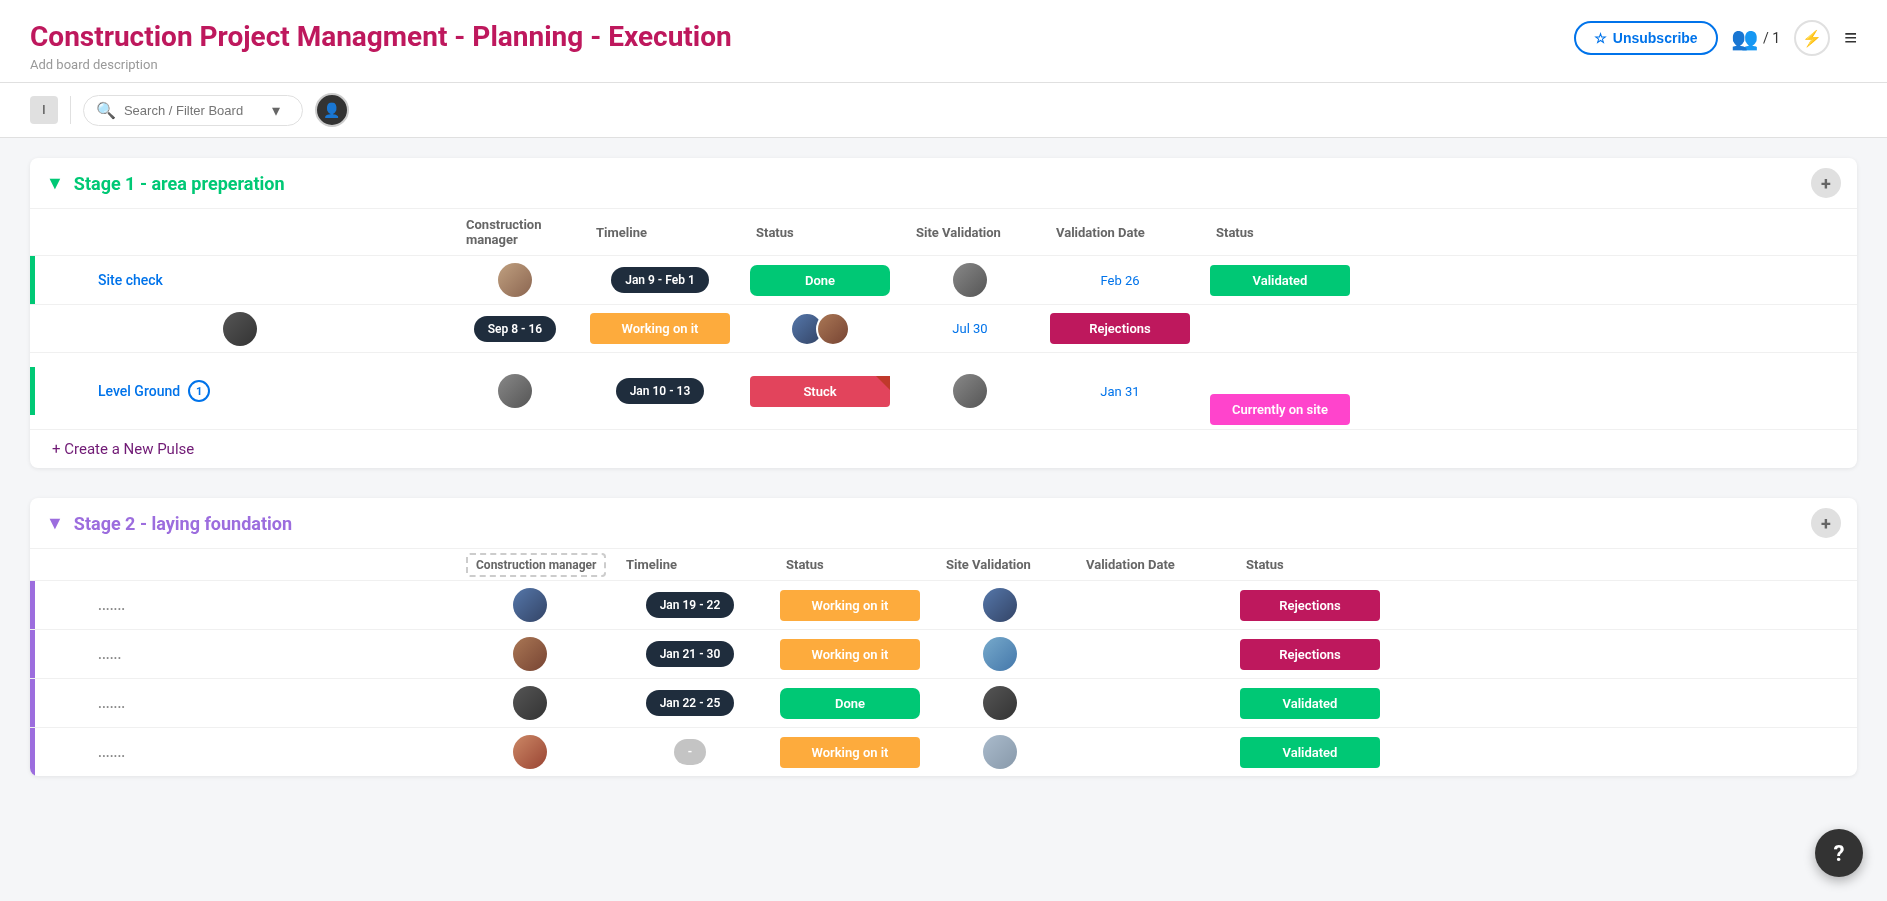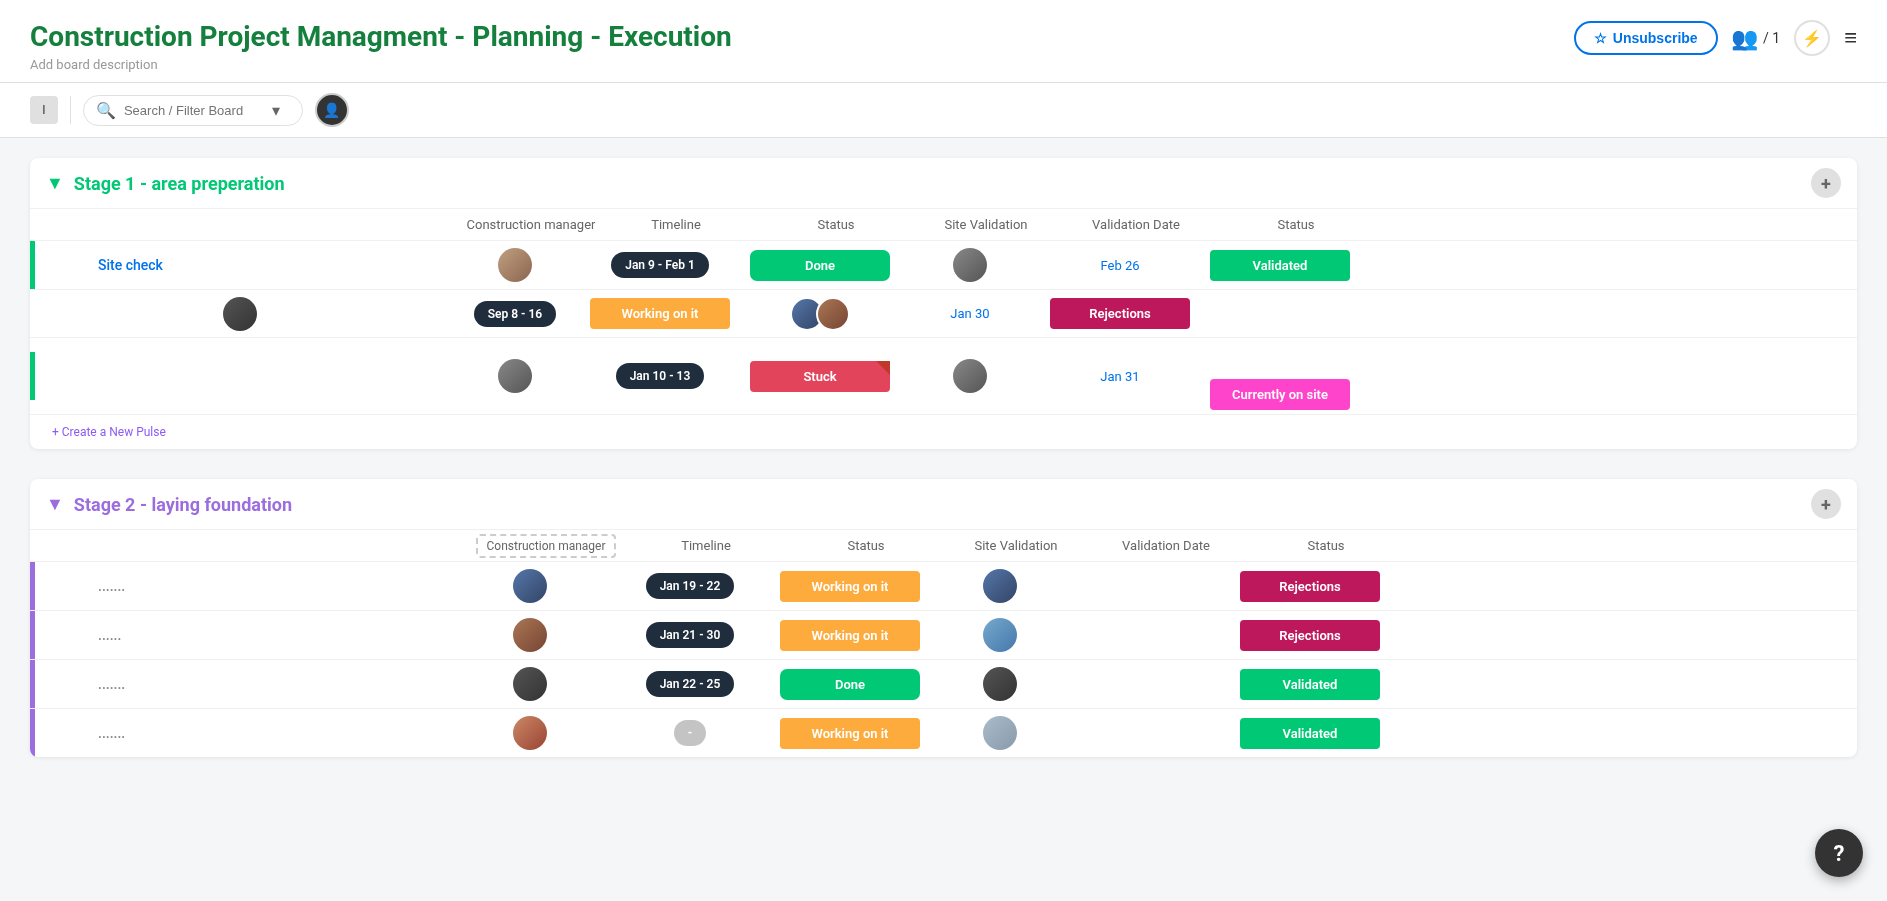--- a/index.html
+++ b/index.html
@@ -1,19 +1,19 @@
 <!DOCTYPE html>
 <html><head>
   <meta charset="utf-8">
   <style>
     * { box-sizing: border-box; margin: 0; padding: 0; }
     body { font-family: -apple-system, BlinkMacSystemFont, 'Segoe UI', Roboto, sans-serif; background: #f5f6f8; color: #333; min-height: 901px; overflow-x: hidden; }
 
     .page-header { background: #fff; padding: 20px 30px 10px; border-bottom: 1px solid #e0e0e0; }
-    .page-title { font-size: 28px; font-weight: 700; color: #15803d; margin-bottom: 4px; }
+    .page-title { font-size: 28px; font-weight: 700; color: #be185d; margin-bottom: 4px; }
     .page-subtitle { font-size: 13px; color: #999; }
     .header-actions { display: flex; align-items: center; gap: 14px; }
     .unsubscribe-btn { border: 2px solid #0073ea; border-radius: 30px; padding: 7px 18px; background: #fff; color: #0073ea; font-size: 14px; font-weight: 600; cursor: pointer; display: flex; align-items: center; gap: 6px; }
     .users-badge { display: flex; align-items: center; gap: 4px; font-size: 14px; color: #333; cursor: pointer; }
     .activity-icon { width: 36px; height: 36px; border-radius: 50%; border: 2px solid #e0e0e0; display: flex; align-items: center; justify-content: center; cursor: pointer; font-size: 16px; }
     .menu-icon { font-size: 22px; cursor: pointer; color: #333; }
 
     .header-top { display: flex; justify-content: space-between; align-items: flex-start; }
 
     .toolbar { background: #fff; padding: 10px 30px; border-bottom: 1px solid #e0e0e0; display: flex; align-items: center; gap: 12px; }
@@ -28,21 +28,21 @@
 
     .stage-section { margin-bottom: 30px; background: #fff; border-radius: 8px; box-shadow: 0 1px 4px rgba(0,0,0,0.08); overflow: hidden; }
     .stage-header { display: flex; align-items: center; gap: 10px; padding: 14px 16px; }
     .stage-chevron { font-size: 18px; cursor: pointer; }
     .stage-title { font-size: 18px; font-weight: 700; }
     .stage-title.green { color: #00c875; }
     .stage-title.purple { color: #9c6dde; }
 
     .table-header { display: grid; grid-template-columns: 420px 130px 160px 160px 140px 160px 160px 40px; align-items: center; padding: 8px 16px; border-top: 1px solid #f0f0f0; border-bottom: 1px solid #f0f0f0; }
     .table-header.stage2 { grid-template-columns: 420px 160px 160px 160px 140px 160px 160px 40px; }
-    .col-header { font-size: 13px; color: #666; text-align: center; font-weight: 400; }
+    .col-header { font-size: 13px; color: #666; font-weight: 700; }
     .col-header.left { text-align: left; }
     .col-header.dashed { border: 2px dashed #ccc; border-radius: 4px; padding: 3px 8px; font-size: 12px; color: #666; }
 
     .table-row { display: grid; grid-template-columns: 420px 130px 160px 160px 140px 160px 160px 40px; align-items: center; border-bottom: 1px solid #f0f0f0; min-height: 48px; }
     .table-row:last-child { border-bottom: none; }
     .table-row.stage2 { grid-template-columns: 420px 160px 160px 160px 140px 160px 160px 40px; }
     .left-accent { width: 5px; min-height: 48px; background: #00c875; }
     .left-accent.purple { background: #9c6dde; }
 
     .row-name-cell { display: flex; align-items: center; padding: 0 16px; gap: 8px; font-size: 14px; color: #0073ea; font-weight: 500; }
@@ -63,21 +63,21 @@
     .status-pill { border-radius: 4px; padding: 8px 14px; font-size: 13px; font-weight: 600; color: #fff; text-align: center; width: 140px; }
     .status-done { background: #00c875; border-radius: 7px; }
     .status-working { background: #fdab3d; }
     .status-stuck { background: #e2445c; }
     .status-validated { background: #00c875; }
     .status-rejections { background: #be185d; }
     .status-currently { background: #ff44cc; margin-top: 37px; }
 
     .validation-date { font-size: 13px; color: #0073ea; text-align: center; }
 
-    .create-pulse { padding: 10px 22px; font-size: 12px; color: #8b5cf6; cursor: pointer; }
+    .create-pulse { padding: 10px 22px; font-size: 15px; color: #701a75; cursor: pointer; }
 
     .add-col-btn { width: 30px; height: 30px; border-radius: 50%; background: #e0e0e0; display: flex; align-items: center; justify-content: center; font-size: 18px; cursor: pointer; color: #666; font-weight: 700; }
 
     .help-fab { position: fixed; bottom: 24px; right: 24px; width: 48px; height: 48px; border-radius: 50%; background: #333; color: #fff; display: flex; align-items: center; justify-content: center; font-size: 22px; font-weight: 700; cursor: pointer; box-shadow: 0 4px 12px rgba(0,0,0,0.3); z-index: 100; }
 
     
     .av1 { background: linear-gradient(135deg, #c0a080, #8b6550); }
     .av2 { background: linear-gradient(135deg, #555, #333); }
     .av3 { background: linear-gradient(135deg, #888, #555); }
     .av4 { background: linear-gradient(135deg, #5577aa, #334466); }
@@ -188,31 +188,35 @@
       <div class="cell">
         <div class="status-pill status-working">Working on it</div>
       </div>
       <div class="avatar-cell cell">
         <div class="avatar-group">
           <div class="avatar av4"></div>
           <div class="avatar av5"></div>
         </div>
       </div>
       <div class="cell">
-        <span class="validation-date">Jan 30</span>
+        <span class="validation-date">Jul 30</span>
       </div>
       <div class="cell">
         <div class="status-pill status-rejections">Rejections</div>
       </div>
       <div></div>
     </div>
 
     <div class="table-row">
       <div style="display:flex;align-items:stretch;min-height:48px;">
         <div class="left-accent"></div>
+        <div class="row-name-cell">
+          <span class="row-name-text">Level Ground</span>
+          <div class="badge-circle">1</div>
+        </div>
       </div>
       <div class="avatar-cell cell">
         <div class="avatar av3"></div>
       </div>
       <div class="cell">
         <div class="timeline-pill">Jan 10 - 13</div>
       </div>
       <div class="cell">
         <div class="status-pill status-stuck stuck-corner">Stuck</div>
       </div>

